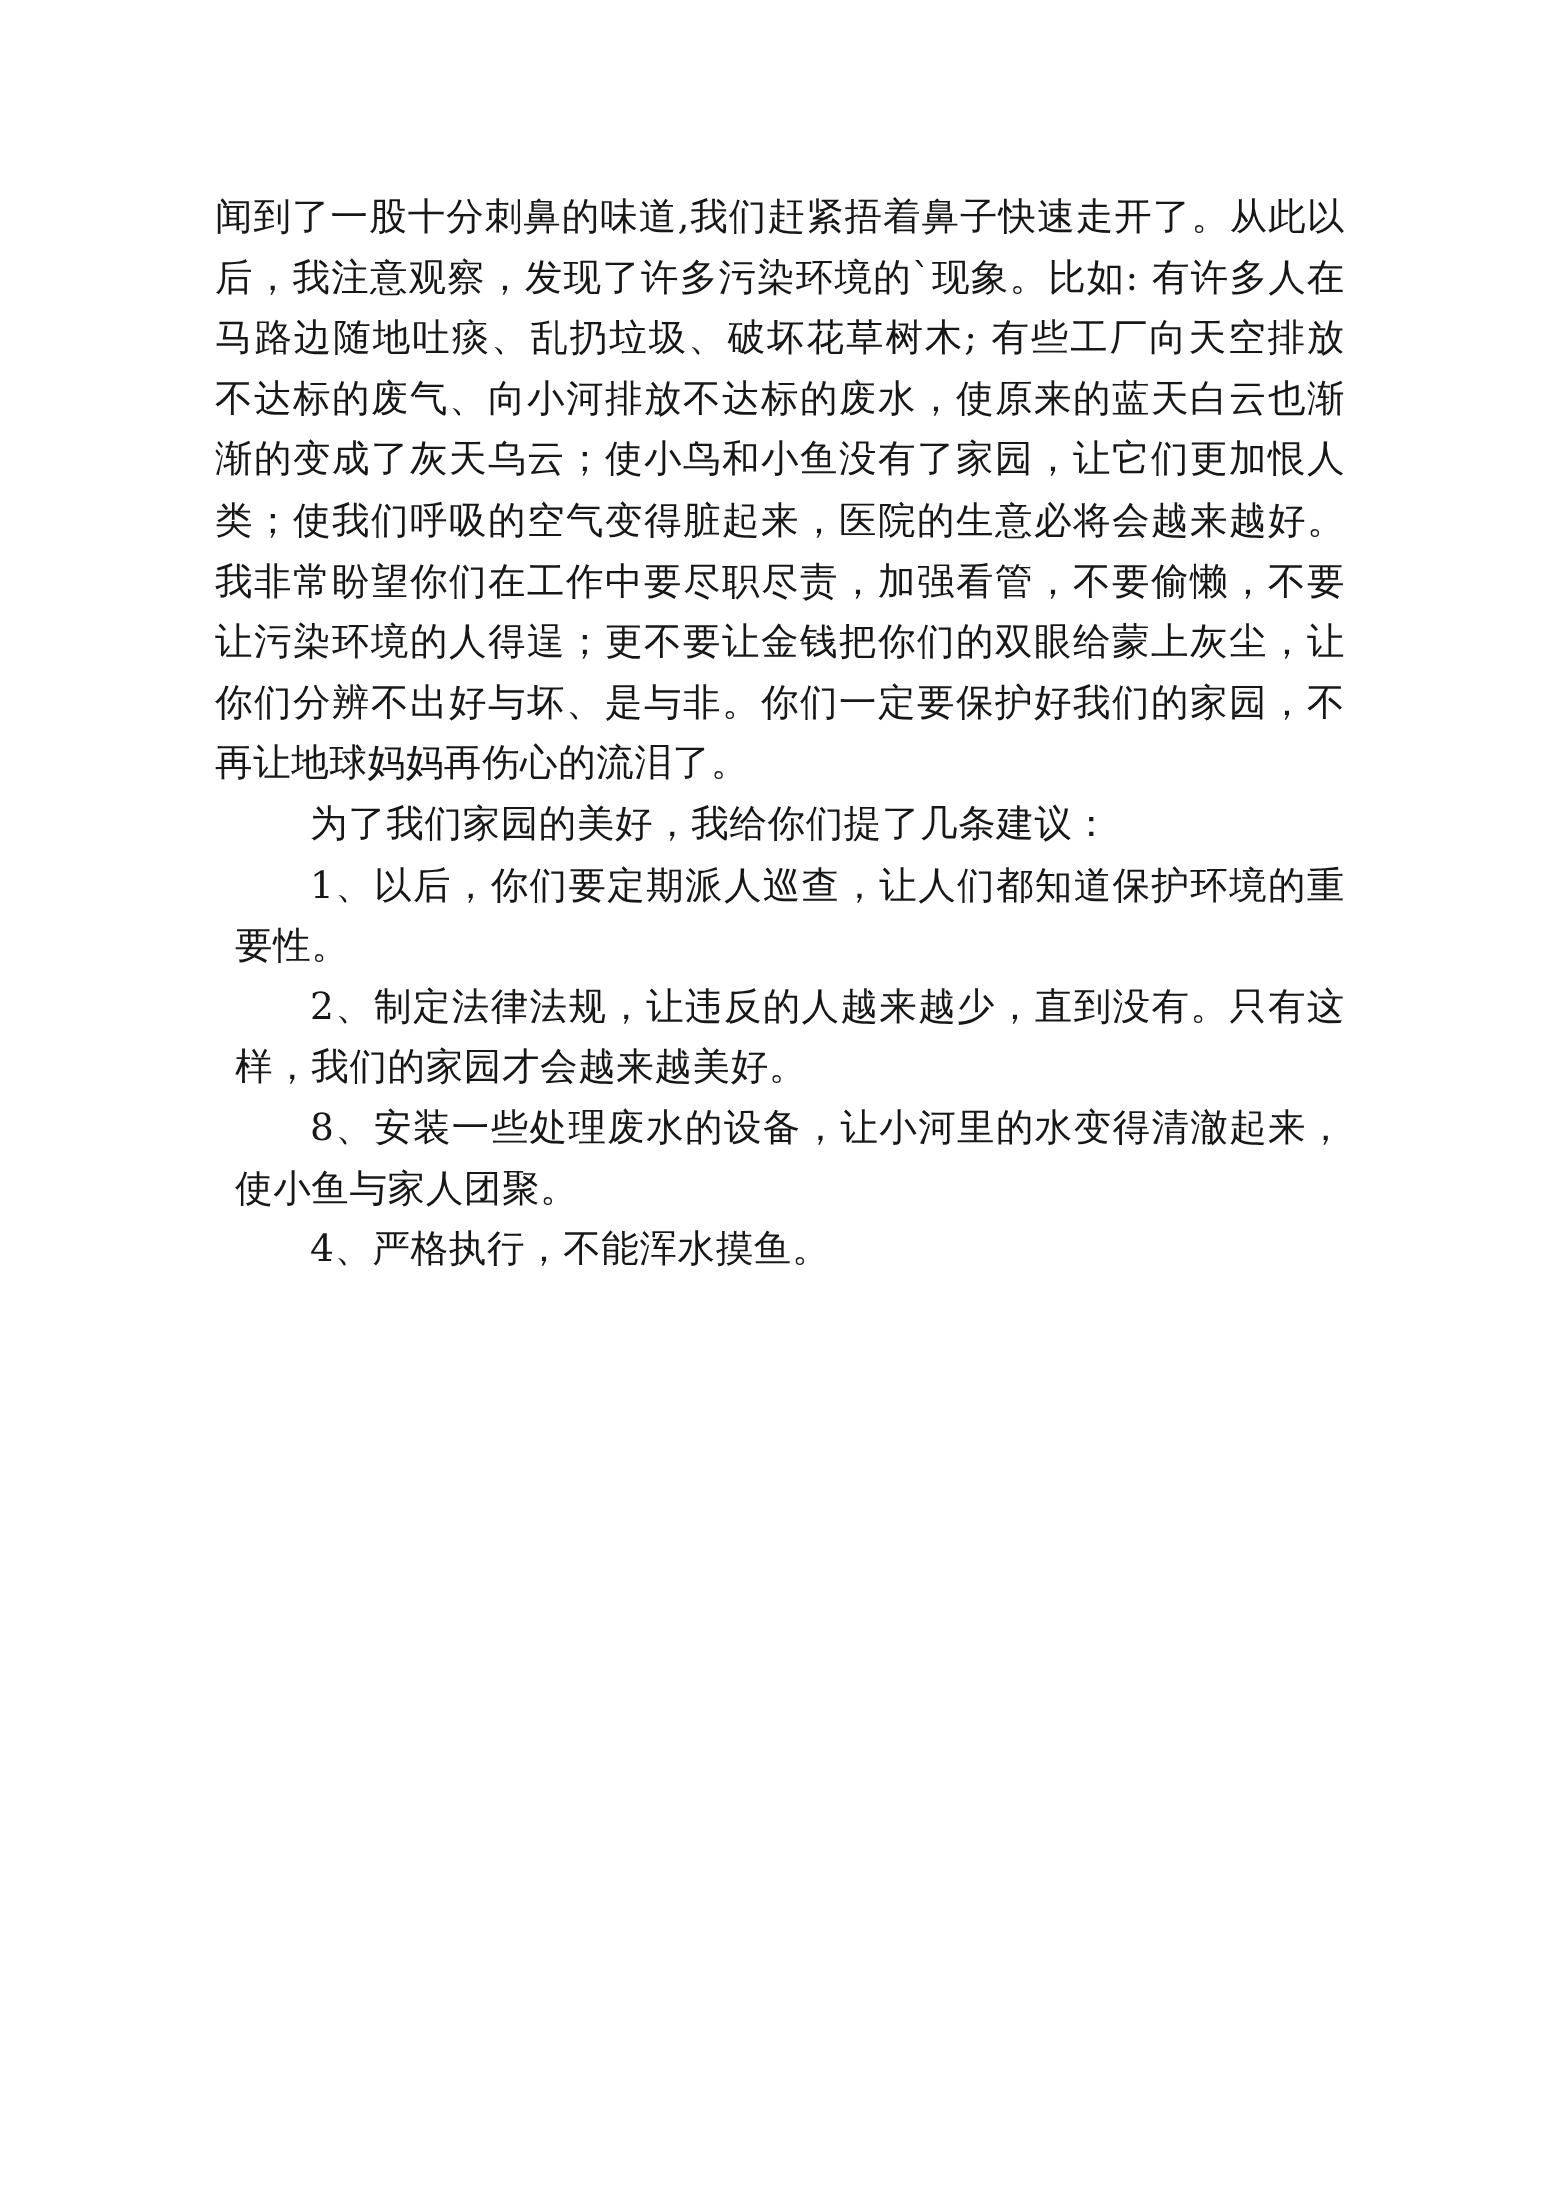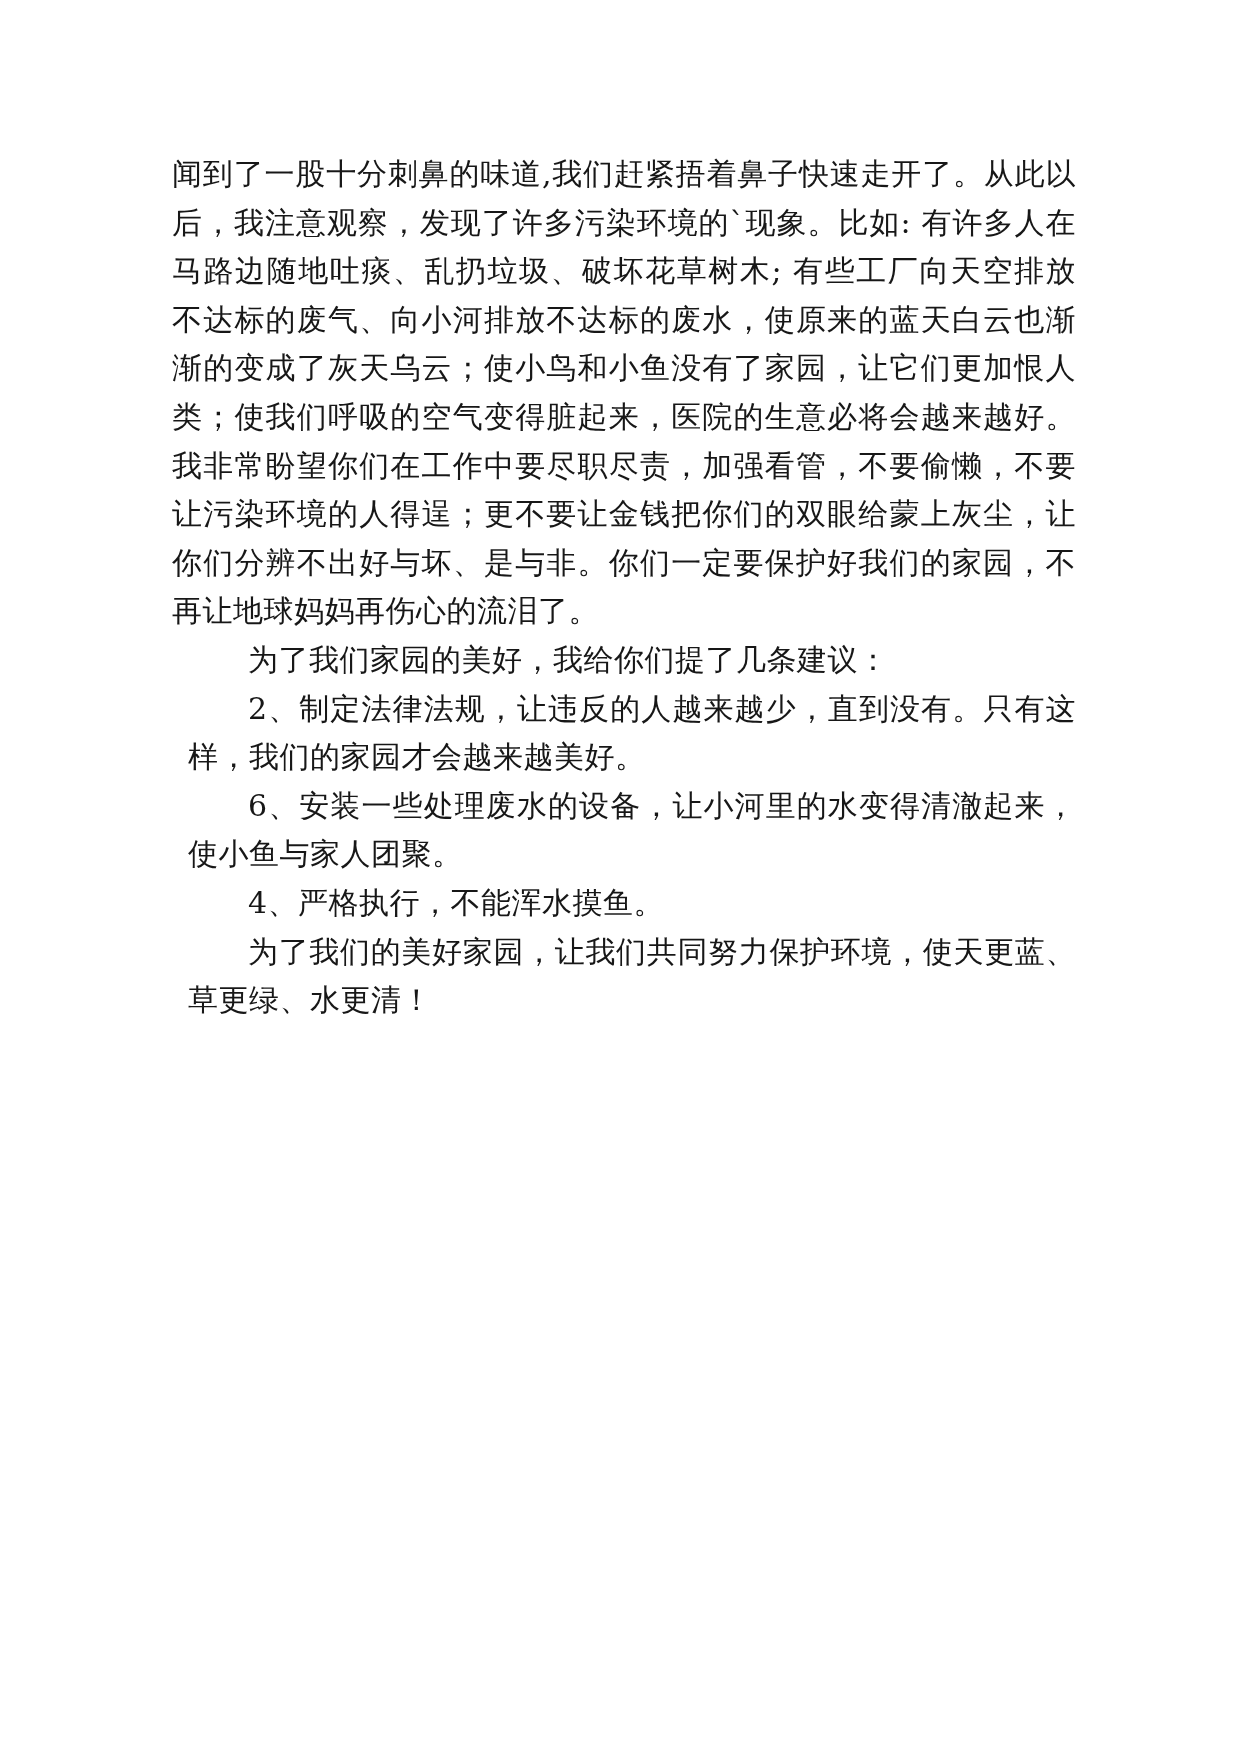--- a/index.html
+++ b/index.html
@@ -41,18 +41,18 @@
     margin-top: 0px;
   }
 </style>
 </head>
 <body>
 
 <div class="page">
   <div class="doc-body">
     <p class="para">闻到了一股十分刺鼻的味道,我们赶紧捂着鼻子快速走开了。从此以后，我注意观察，发现了许多污染环境的`现象。比如: 有许多人在马路边随地吐痰、乱扔垃圾、破坏花草树木; 有些工厂向天空排放不达标的废气、向小河排放不达标的废水，使原来的蓝天白云也渐渐的变成了灰天乌云；使小鸟和小鱼没有了家园，让它们更加恨人类；使我们呼吸的空气变得脏起来，医院的生意必将会越来越好。我非常盼望你们在工作中要尽职尽责，加强看管，不要偷懒，不要让污染环境的人得逞；更不要让金钱把你们的双眼给蒙上灰尘，让你们分辨不出好与坏、是与非。你们一定要保护好我们的家园，不再让地球妈妈再伤心的流泪了。</p>
     <p class="para indent">为了我们家园的美好，我给你们提了几条建议：</p>
+    <p class="para indent">1、以后，你们要定期派人巡查，让人们都知道保护环境的重要性。</p>
     <p class="para indent">2、制定法律法规，让违反的人越来越少，直到没有。只有这样，我们的家园才会越来越美好。</p>
-    <p class="para indent">6、安装一些处理废水的设备，让小河里的水变得清澈起来，使小鱼与家人团聚。</p>
+    <p class="para indent">8、安装一些处理废水的设备，让小河里的水变得清澈起来，使小鱼与家人团聚。</p>
     <p class="para indent">4、严格执行，不能浑水摸鱼。</p>
-    <p class="para indent">为了我们的美好家园，让我们共同努力保护环境，使天更蓝、草更绿、水更清！</p>
   </div>
 </div>
 
 </body></html>

